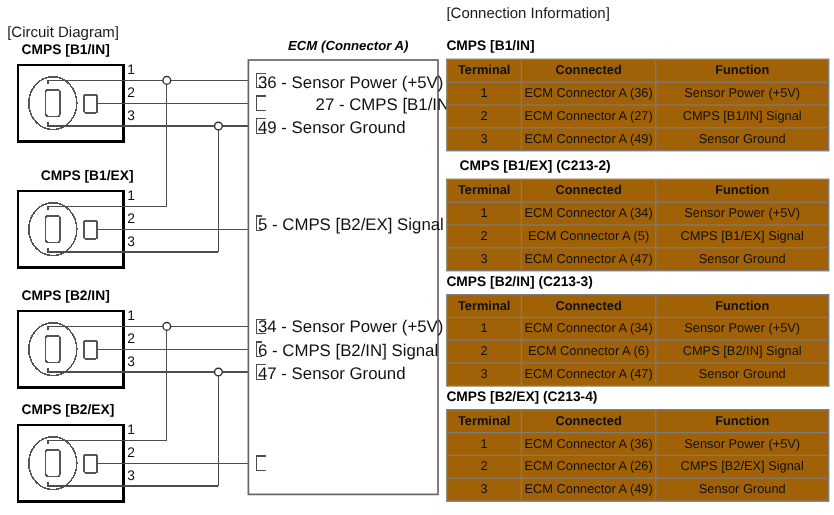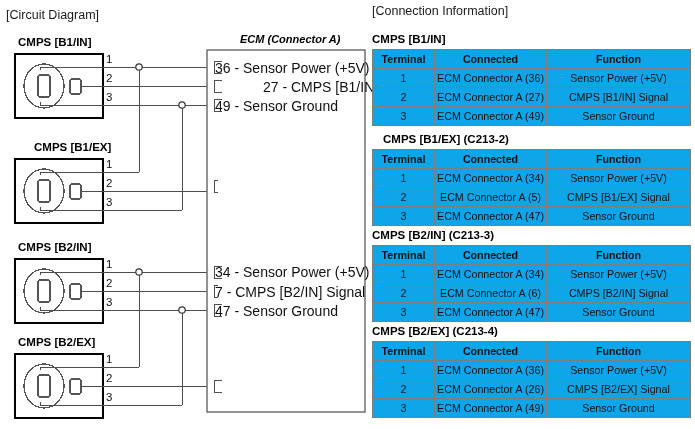--- a/index.html
+++ b/index.html
@@ -3,36 +3,36 @@
 <meta charset="utf-8">
 <style>
   html,body{margin:0;padding:0;background:#ffffff;}
   body{
     width:695px;height:429px;position:relative;overflow:hidden;
     font-family:"Liberation Sans","DejaVu Sans",sans-serif;
     color:#000;
     -webkit-font-smoothing:antialiased;
   }
   .sec-title{position:absolute;font-size:12.5px;color:#1a1a1a;white-space:nowrap;}
-  #circuit-title{left:6px;top:8px;}
+  #circuit-title{left:6px;top:20px;}
   #conn-title{left:372px;top:4px;}
 
   
   #circuit{position:absolute;left:0;top:0;width:370px;height:429px;}
   #circuit svg{position:absolute;left:0;top:0;}
   .conn-name{position:absolute;font-size:11.5px;font-weight:bold;white-space:nowrap;color:#000;}
   .ecm-name{position:absolute;font-size:11px;font-weight:bold;white-space:nowrap;color:#000;font-style:italic;}
   .pin-num{position:absolute;font-size:11.5px;color:#111;}
   .ecm-pin-label{position:absolute;font-size:14px;color:#111;white-space:nowrap;}
 
   
   .tbl-title{position:absolute;font-size:11.5px;font-weight:bold;white-space:nowrap;color:#000;}
   table.ci{
     position:absolute;border-collapse:collapse;width:318px;
-    table-layout:fixed;background:#0ea5e9;
+    table-layout:fixed;background:#a16207;
   }
   table.ci td,table.ci th{
     border:1px solid #7d7d7d;
     font-size:10.7px;
     text-align:center;
     height:18px;
     padding:0 2px;
     color:#111;
     font-weight:normal;
     line-height:18px;
@@ -152,22 +152,23 @@
   <div class="pin-num" style="left:106px;top:277px;">2</div>
   <div class="pin-num" style="left:106px;top:296px;">3</div>
 
   <div class="pin-num" style="left:106px;top:353px;">1</div>
   <div class="pin-num" style="left:106px;top:372px;">2</div>
   <div class="pin-num" style="left:106px;top:391px;">3</div>
 
   <div class="ecm-pin-label" style="left:215px;top:60px;">36 - Sensor Power (+5V)</div>
   <div class="ecm-pin-label" style="left:215px;top:79px;margin-left:48px;">27 - CMPS [B1/IN] Signal</div>
   <div class="ecm-pin-label" style="left:215px;top:98px;">49 - Sensor Ground</div>
+  <div class="ecm-pin-label" style="left:215px;top:179px;">5 - CMPS [B2/EX] Signal</div>
   <div class="ecm-pin-label" style="left:215px;top:264px;">34 - Sensor Power (+5V)</div>
-  <div class="ecm-pin-label" style="left:215px;top:284px;">7 - CMPS [B2/IN] Signal</div>
+  <div class="ecm-pin-label" style="left:215px;top:284px;">6 - CMPS [B2/IN] Signal</div>
   <div class="ecm-pin-label" style="left:215px;top:303px;">47 - Sensor Ground</div>
 </div>
 
 <div id="tables">
 
   <div class="tbl-title" style="left:372px;top:33px;">CMPS [B1/IN]</div>
   <table class="ci" style="left:372px;top:49px;">
     <colgroup>
         <col class="c1">
         <col class="c2">

